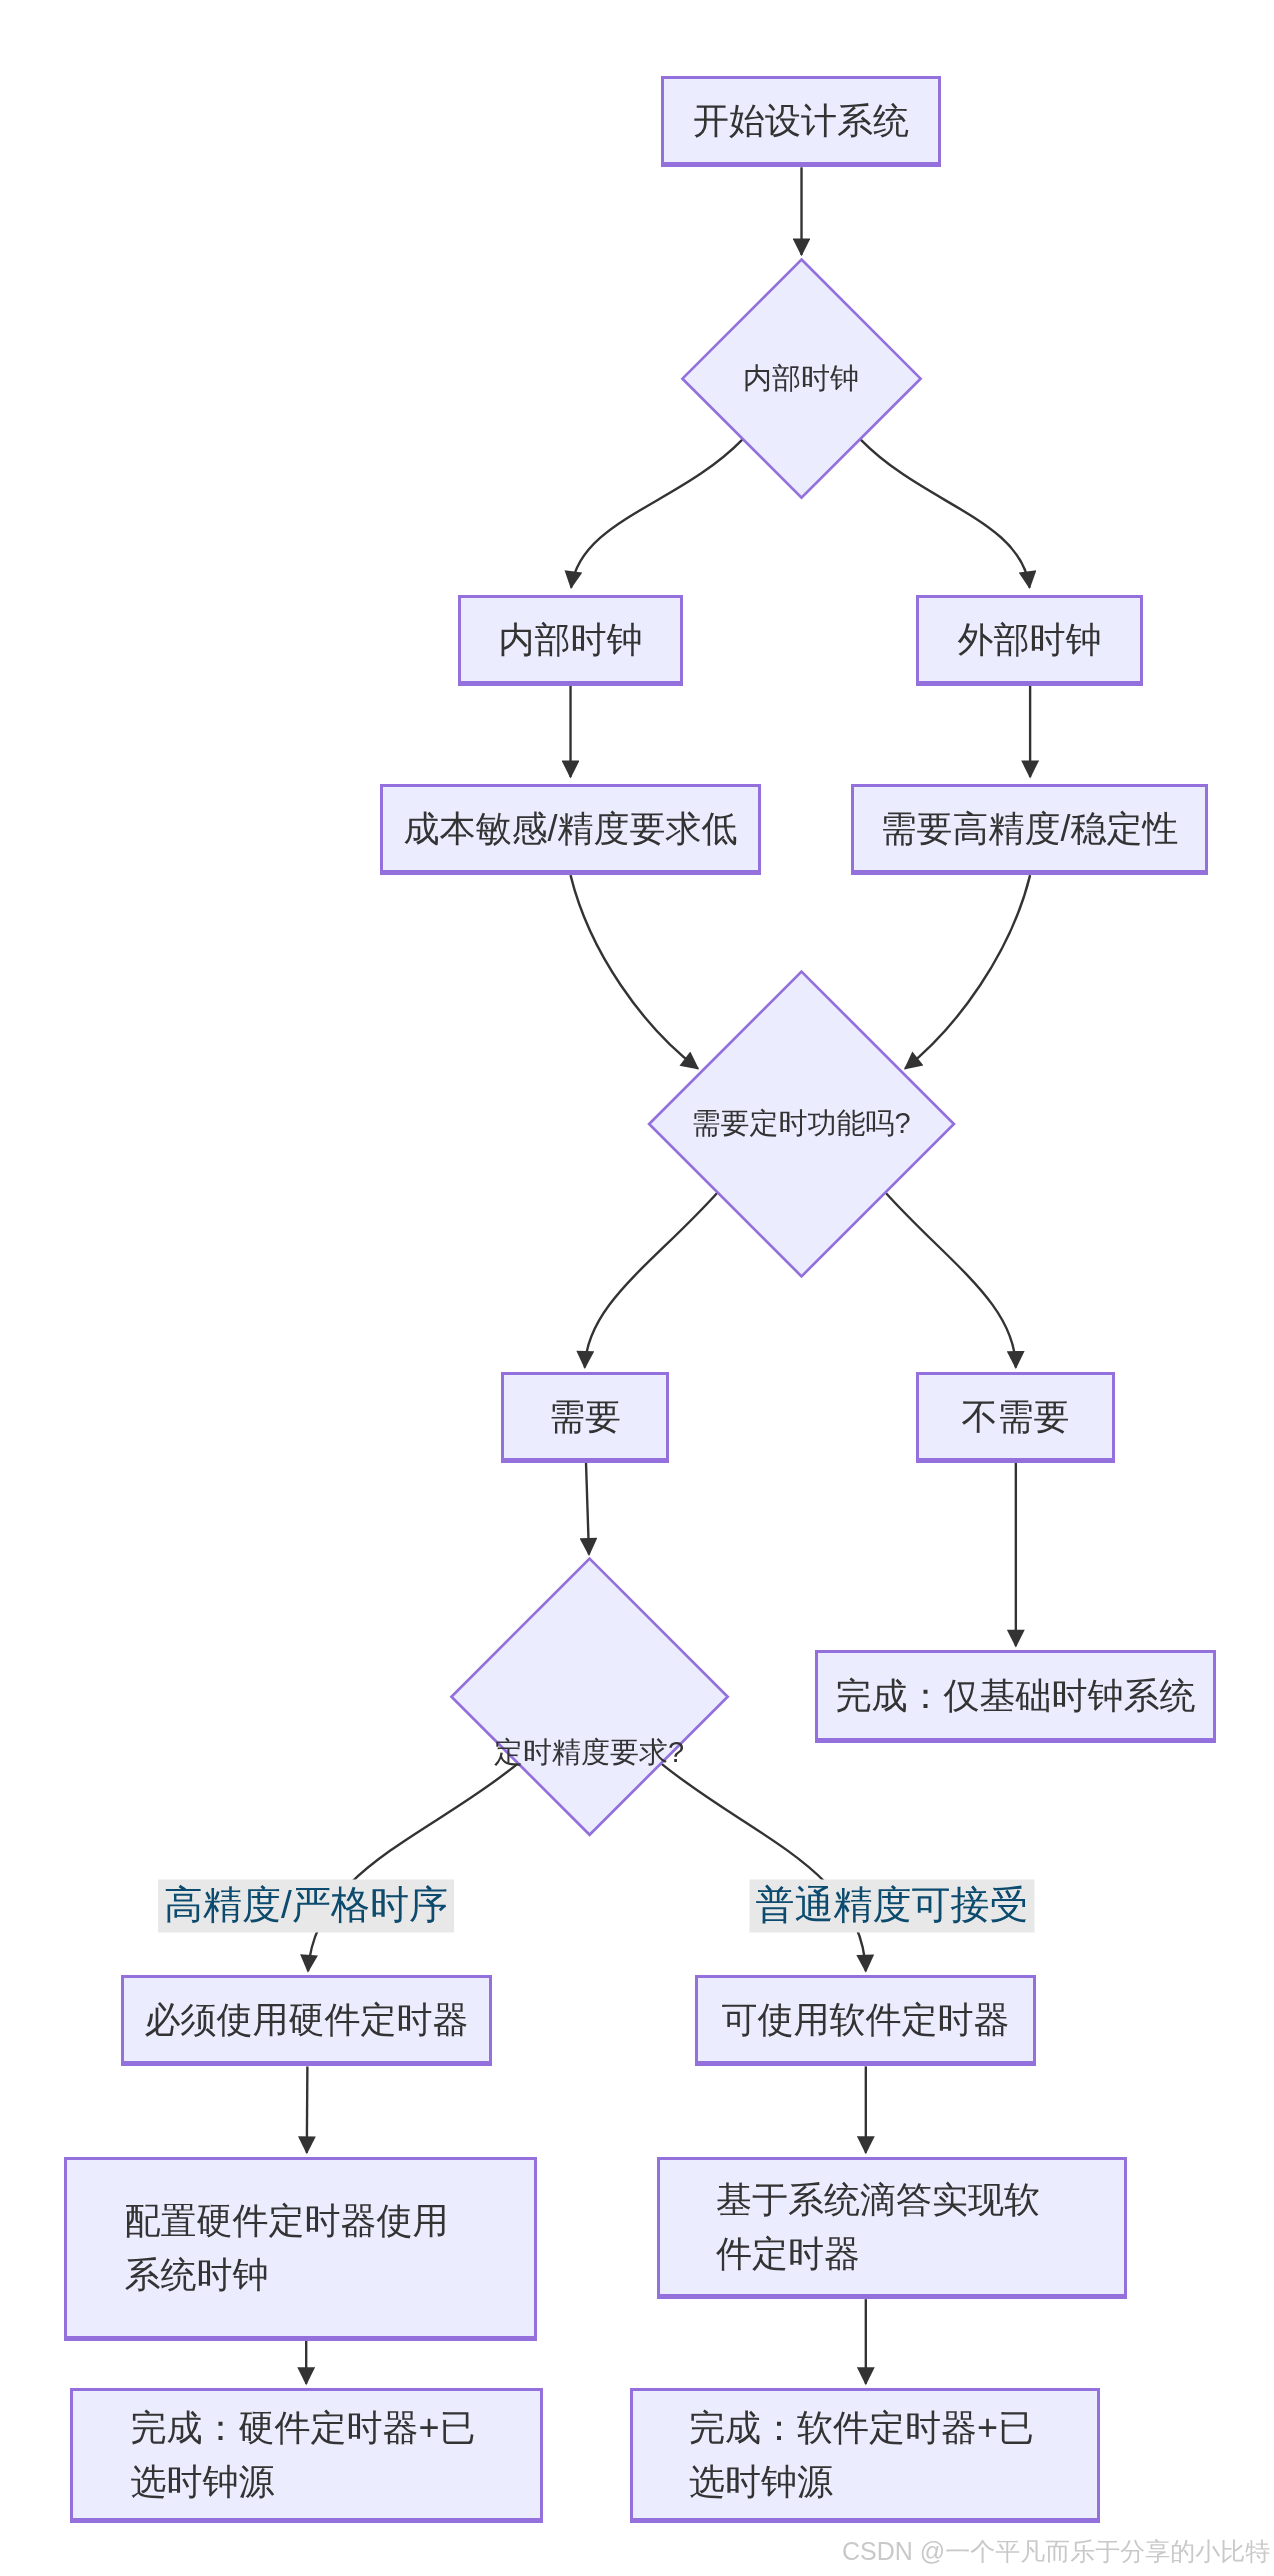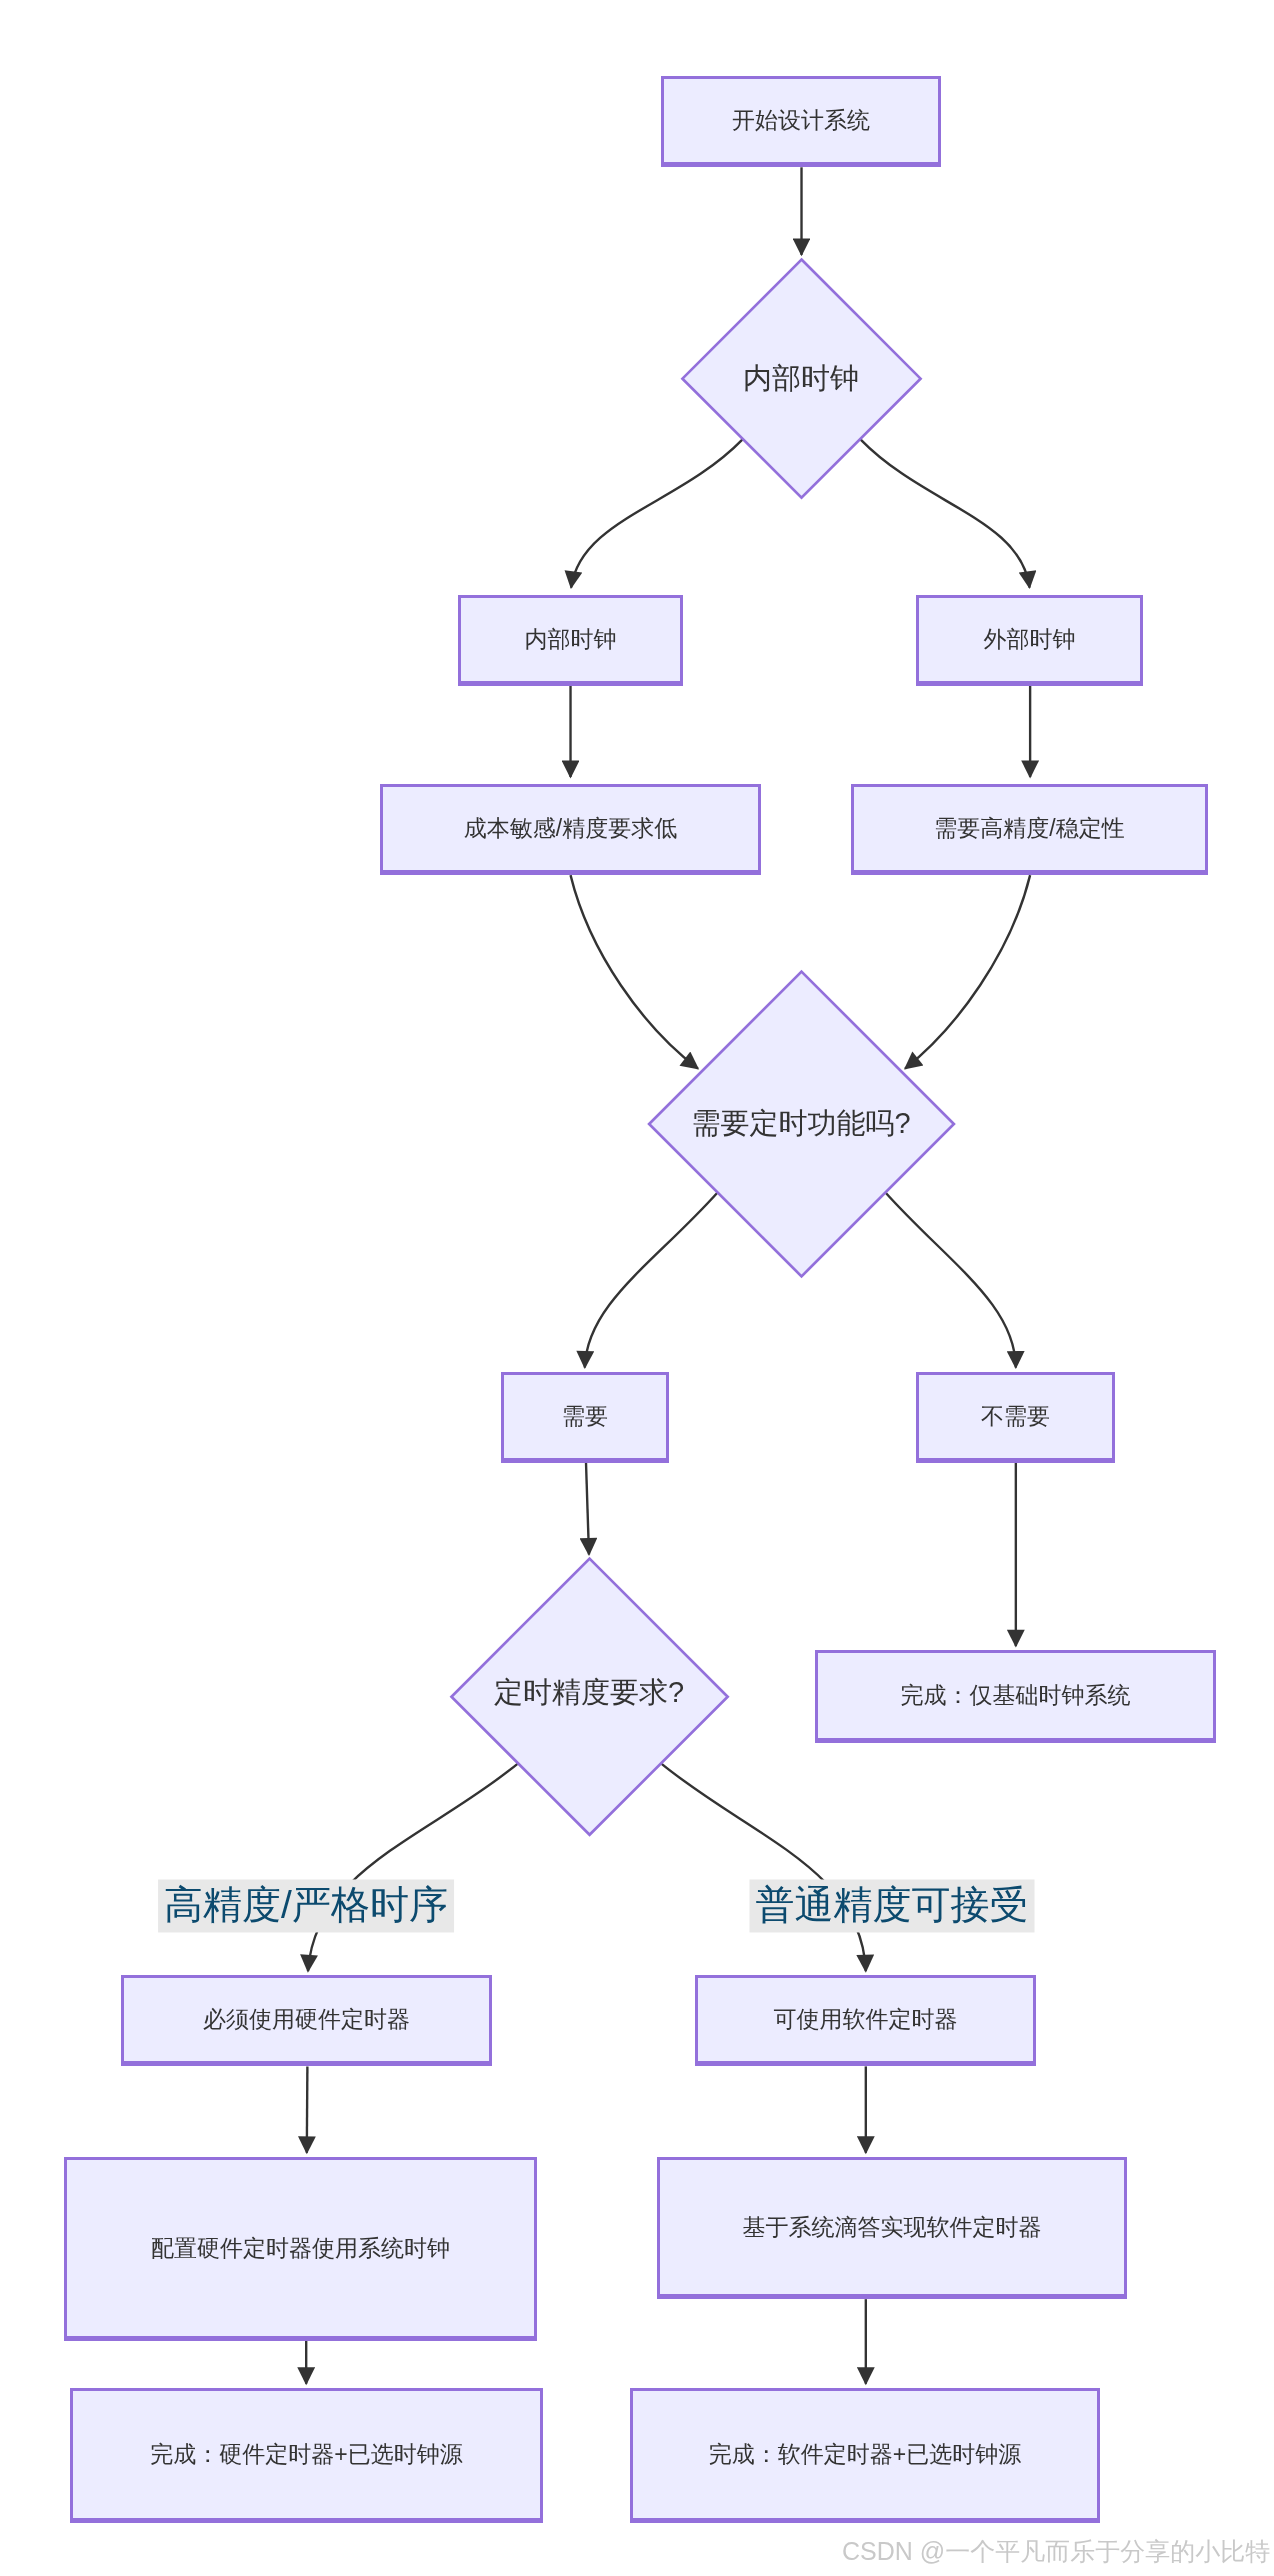--- a/index.html
+++ b/index.html
@@ -35,21 +35,21 @@
   .node {
     position: absolute;
     box-sizing: border-box;
     background: #ECECFF;
     border: 3px solid #9370DB;
     border-bottom-width: 5.4px;
     display: flex;
     align-items: center;
     justify-content: center;
     text-align: left;
-    font-size: 23px;
+    font-size: 36px;
     line-height: 1.5;
     color: #333333;
   }
   .node .lbl {
     display: inline-block;
     padding: 0 6px;
   }
   .node .lbl.narrow {
     max-width: 352px;
   }
@@ -166,19 +166,19 @@
 <div class="node" style="left:70px; top:2388px; width:473px; height:135px;">
   <span class="lbl narrow">完成：硬件定时器+已选时钟源</span>
 </div>
 
 <div class="node" style="left:630px; top:2388px; width:470px; height:135px;">
   <span class="lbl narrow">完成：软件定时器+已选时钟源</span>
 </div>
 
 <div class="diamond-label" style="left:801px; top:379px;">内部时钟</div>
 <div class="diamond-label" style="left:801px; top:1124px;">需要定时功能吗?</div>
-<div class="diamond-label" style="left:589px; top:1693px;">定时精度要求?</div>
+<div class="diamond-label" style="left:589px; top:1753px;">定时精度要求?</div>
 
 <div class="edge-label" style="left:306px; top:1906px;">高精度/严格时序</div>
 <div class="edge-label" style="left:892px; top:1906px;">普通精度可接受</div>
 
 <div class="watermark">CSDN @一个平凡而乐于分享的小比特</div>
 
 
 </body></html>

